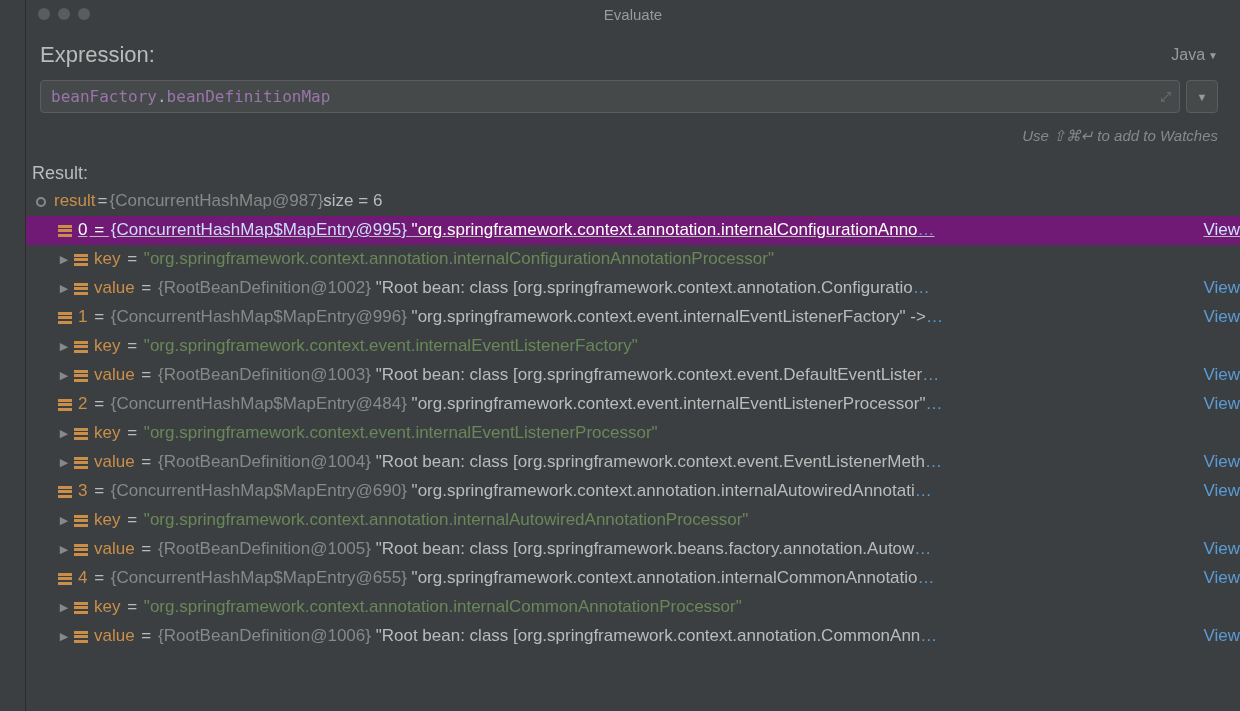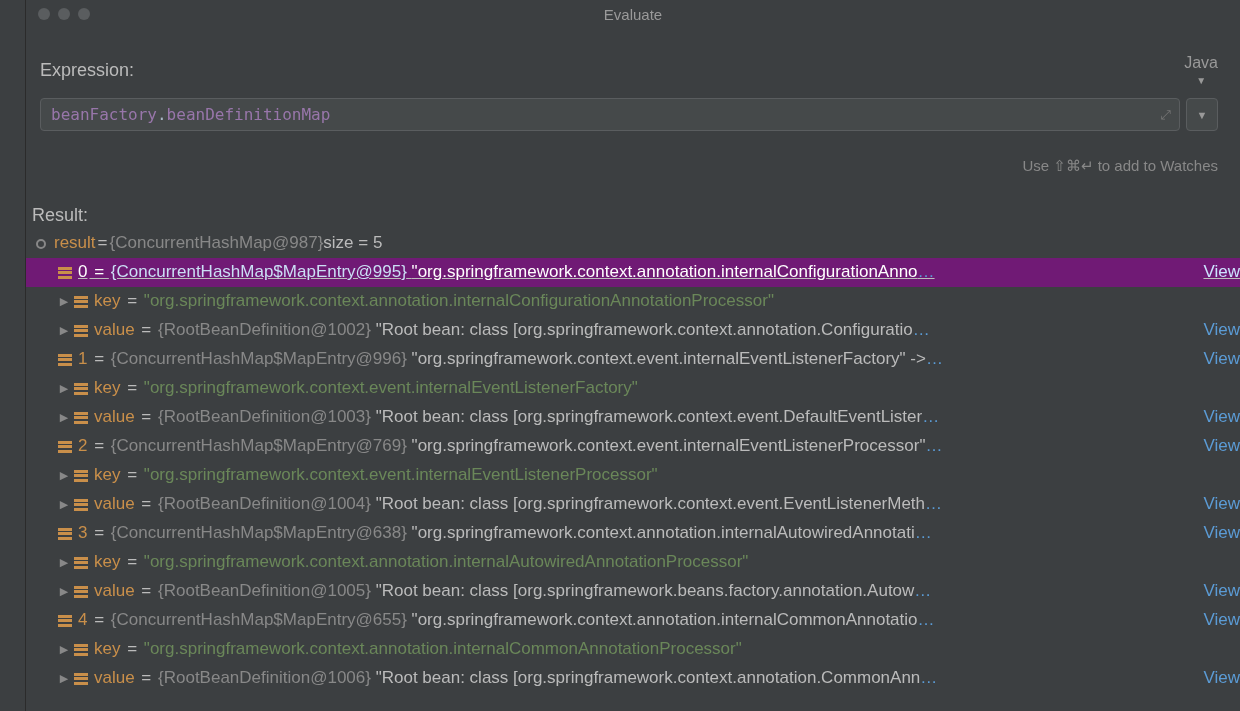--- a/index.html
+++ b/index.html
@@ -18,21 +18,20 @@
   background: #3c3f41;
   border-right: 1px solid #2b2b2b;
   flex-shrink: 0;
 }
 .main {
   flex: 1;
   display: flex;
   flex-direction: column;
   background: #3c3f41;
   min-width: 0;
-  gap: 12px;
 }
 .titlebar {
   height: 28px;
   background: #3c3f41;
   display: flex;
   align-items: center;
   position: relative;
 }
 .traffic-lights {
   display: flex;
@@ -56,29 +55,28 @@
   padding: 14px 22px 6px 14px;
 }
 .expr-header {
   display: flex;
   justify-content: space-between;
   align-items: center;
   margin-bottom: 12px;
 }
 .expr-label {
   color: #bbb;
-  font-size: 18px;
+  font-size: 22px;
 }
 .lang-select {
   color: #999;
   font-size: 16px;
   display: flex;
   align-items: center;
   gap: 3px;
-  flex-direction: column;
 }
 .lang-caret {
   font-size: 10px;
 }
 .expr-row {
   display: flex;
   gap: 6px;
   align-items: stretch;
 }
 .expr-input {
@@ -117,20 +115,21 @@
   color: #999;
   font-size: 11px;
 }
 .tok-plain { color: #a9b7c6; }
 .tok-field { color: #9876aa; }
 .hint {
   text-align: right;
   color: #888;
   font-size: 15px;
   padding: 8px 22px 0 0;
+  font-style: italic;
 }
 .result-section {
   padding: 18px 0 0 0;
   flex: 1;
   min-height: 0;
 }
 .result-label {
   color: #bbb;
   padding-left: 6px;
   font-size: 18px;
@@ -253,21 +252,21 @@
 
     <div class="tree" id="tree">
         <div class="row">
           <span class="indent ind-0"></span>
           <span class="icon">
             <span class="o-dot"></span>
           </span>
           <span class="name">result</span>
           <span class="eq"> = </span>
           <span class="obj">{ConcurrentHashMap@987}</span>
-          <span class="rootstr">  size = 5</span>
+          <span class="rootstr">  size = 6</span>
         </div>
         <div class="row sel">
           <span class="indent ind-1"></span>
           <span class="icon">
             <span class="bars">
               <span></span>
               <span></span>
               <span></span>
             </span>
           </span>
@@ -338,21 +337,21 @@
         </div>
         <div class="row">
           <span class="indent ind-1"></span>
           <span class="icon">
             <span class="bars">
               <span></span>
               <span></span>
               <span></span>
             </span>
           </span>
-          <span class="clip"><span class="name">2</span><span class="eq"> = </span><span class="obj">{ConcurrentHashMap$MapEntry@769}</span> <span class="str" style="color:#bbb;">"org.springframework.context.event.internalEventListenerProcessor"</span><span class="ell">…</span></span>
+          <span class="clip"><span class="name">2</span><span class="eq"> = </span><span class="obj">{ConcurrentHashMap$MapEntry@484}</span> <span class="str" style="color:#bbb;">"org.springframework.context.event.internalEventListenerProcessor"</span><span class="ell">…</span></span>
           <span class="view">View</span>
         </div>
         <div class="row">
           <span class="indent ind-1"></span>
           <span class="arrow">▶</span>
           <span class="icon">
             <span class="bars">
               <span></span>
               <span></span>
               <span></span>
@@ -375,21 +374,21 @@
         </div>
         <div class="row">
           <span class="indent ind-1"></span>
           <span class="icon">
             <span class="bars">
               <span></span>
               <span></span>
               <span></span>
             </span>
           </span>
-          <span class="clip"><span class="name">3</span><span class="eq"> = </span><span class="obj">{ConcurrentHashMap$MapEntry@638}</span> <span class="str" style="color:#bbb;">"org.springframework.context.annotation.internalAutowiredAnnotati</span><span class="ell">…</span></span>
+          <span class="clip"><span class="name">3</span><span class="eq"> = </span><span class="obj">{ConcurrentHashMap$MapEntry@690}</span> <span class="str" style="color:#bbb;">"org.springframework.context.annotation.internalAutowiredAnnotati</span><span class="ell">…</span></span>
           <span class="view">View</span>
         </div>
         <div class="row">
           <span class="indent ind-1"></span>
           <span class="arrow">▶</span>
           <span class="icon">
             <span class="bars">
               <span></span>
               <span></span>
               <span></span>

